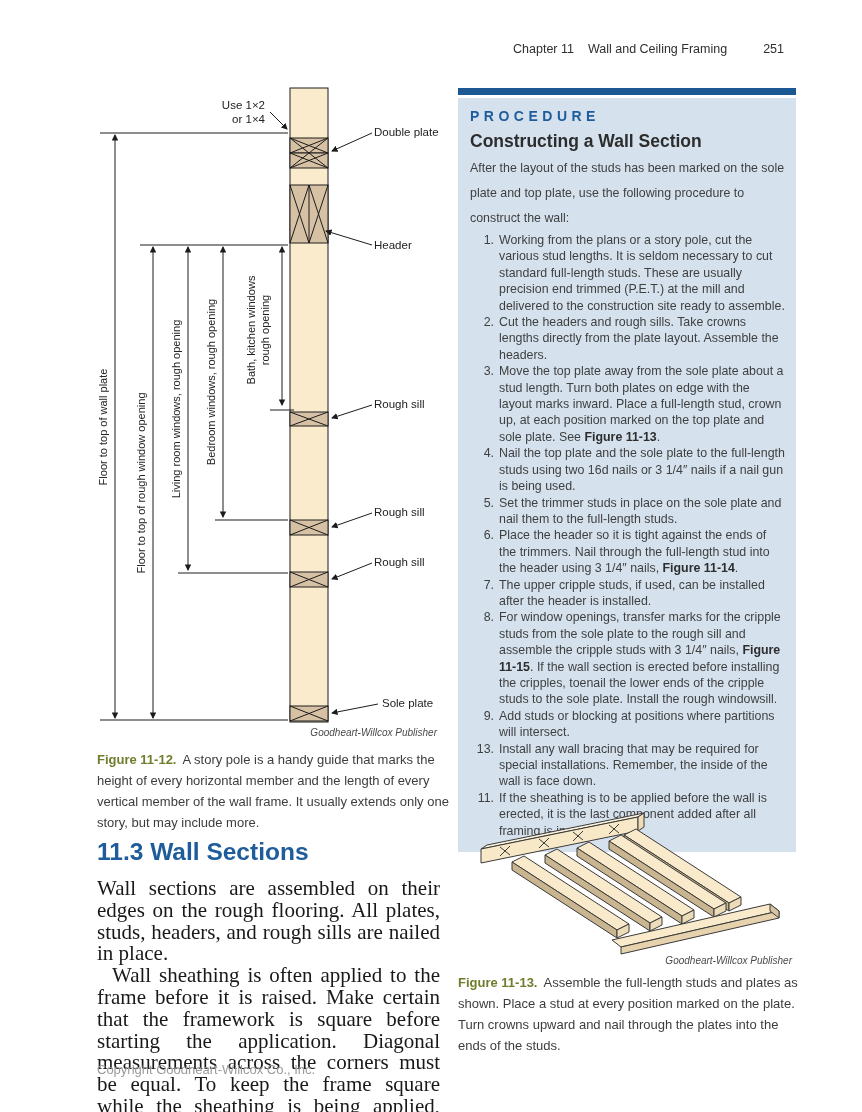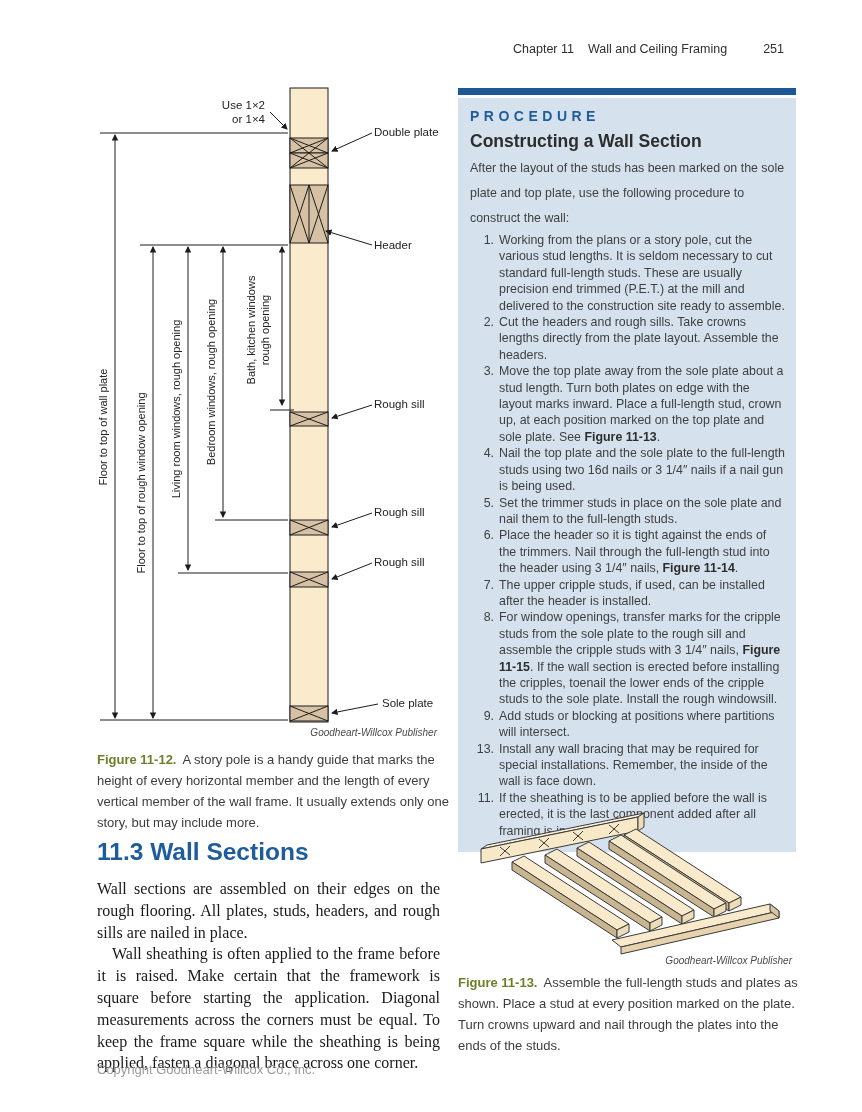--- a/index.html
+++ b/index.html
@@ -19,21 +19,21 @@
   .credit-text{font-size:10px;font-style:italic;fill:#4a4a4a;}
 
   .fig-caption{font-size:13px;line-height:21px;color:#3d3d3d;}
   .fig12-caption{position:absolute;left:97px;top:749px;width:356px;}
   .cap-label{color:#6F7D2C;font-weight:bold;margin-right:6px;}
 
   
   .section-block{position:absolute;left:97px;top:838px;width:343px;}
   .section-heading{margin:0 0 12px 0;font-size:24.5px;font-weight:bold;color:#1E5C9B;
                    font-family:"Liberation Sans",sans-serif;}
-  .body-p{margin:0;font-family:"Liberation Serif",serif;font-size:16px;line-height:21.8px;
+  .body-p{margin:0;font-family:"Liberation Serif",serif;font-size:21px;line-height:21.8px;
           text-align:justify;color:#191919;}
   .indent{text-indent:15px;}
 
   .footer{position:absolute;left:97px;top:1062px;font-size:13px;color:#9b9b9b;}
 
   
   .procedure{position:absolute;left:458px;top:88px;width:338px;}
   .proc-bar{height:7px;background:#1B5894;margin-bottom:3px;}
   .proc-body{background:#D5E2EE;padding:10px 10px 13px 12px;box-sizing:border-box;}
   .proc-kicker{font-size:14px;font-weight:bold;color:#1E5C9B;letter-spacing:4.5px;}

